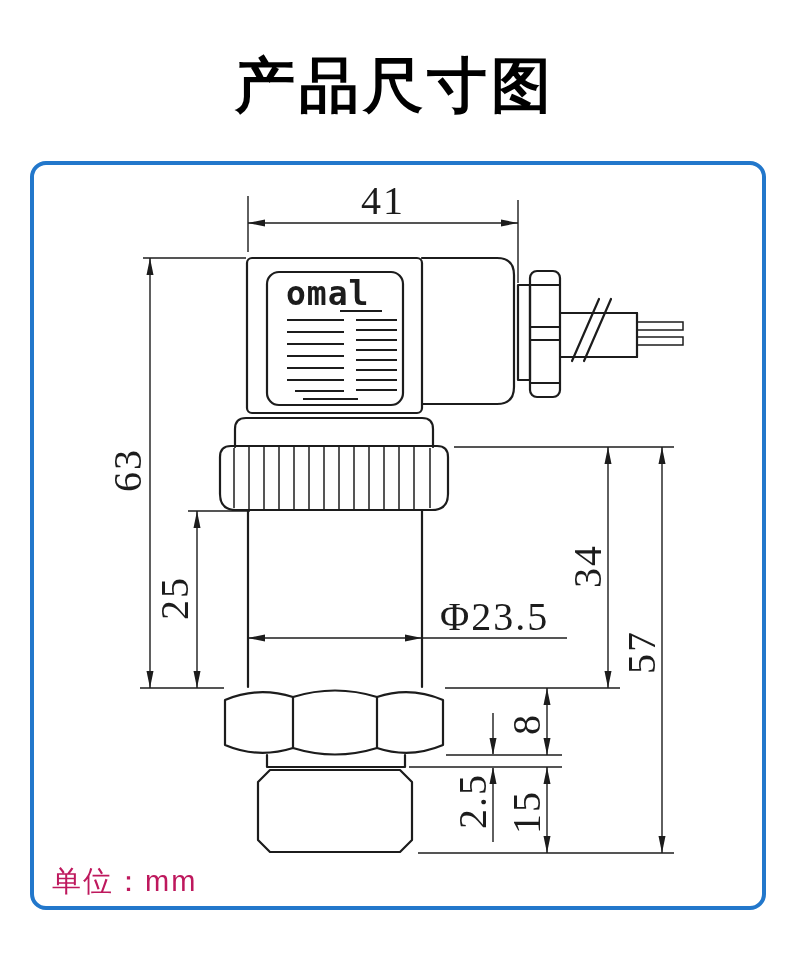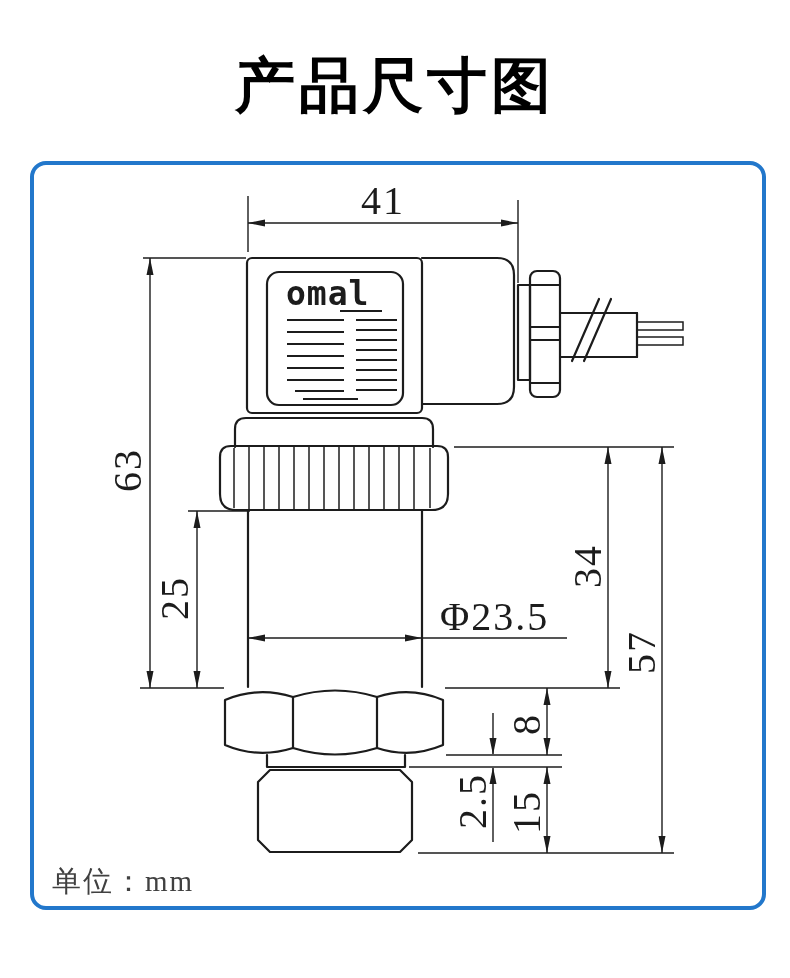--- a/index.html
+++ b/index.html
@@ -8,22 +8,22 @@
     --color-bg:#ffffff;
   }
   html,body{margin:0;padding:0;background:var(--color-bg);}
   .page{position:relative;width:790px;height:978px;background:var(--color-bg);overflow:hidden;
         font-family:"Liberation Sans", sans-serif;}
   .title{position:absolute;left:0;top:46px;width:100%;text-align:center;
          font-family:"DejaVu Sans","Liberation Sans",sans-serif;
          font-weight:bold;font-size:60px;letter-spacing:4px;color:#000;}
   .frame{position:absolute;left:30px;top:161px;width:728px;height:741px;
          border:4px solid var(--color-border);border-radius:16px;background:transparent;}
-  .unit{position:absolute;left:52px;top:862px;font-size:29px;color:#404040;
-        font-family:Liberation Serif, serif;letter-spacing:2px;}
+  .unit{position:absolute;left:52px;top:862px;font-size:29px;color:#be185d;
+        font-family:Liberation Sans, sans-serif;letter-spacing:2px;}
   svg.drawing{position:absolute;left:0;top:0;width:790px;height:978px;}
   .ol{stroke:var(--color-line);stroke-width:2.2;fill:none;stroke-linejoin:round;stroke-linecap:round;}
   .kl{stroke:var(--color-line);stroke-width:1.5;fill:none;}
   .tl{stroke:var(--color-line);stroke-width:2;fill:none;}
   .dl{stroke:var(--color-line);stroke-width:1.4;fill:none;}
   .ar{fill:var(--color-line);stroke:none;}
   .dimtxt{font-family:"Liberation Serif","DejaVu Serif",serif;font-size:40px;
           letter-spacing:2px;fill:var(--color-line);}
   .logotxt{font-family:"DejaVu Sans Mono","Liberation Mono",monospace;font-weight:bold;
            font-size:33px;letter-spacing:1px;fill:var(--color-line);}

